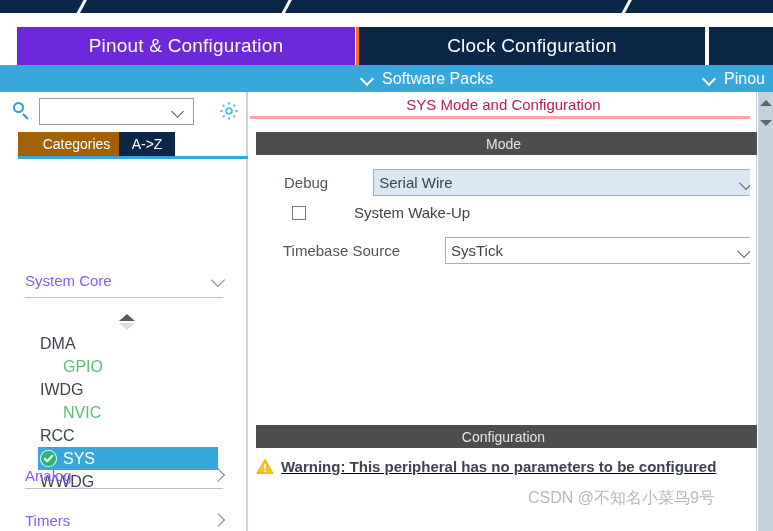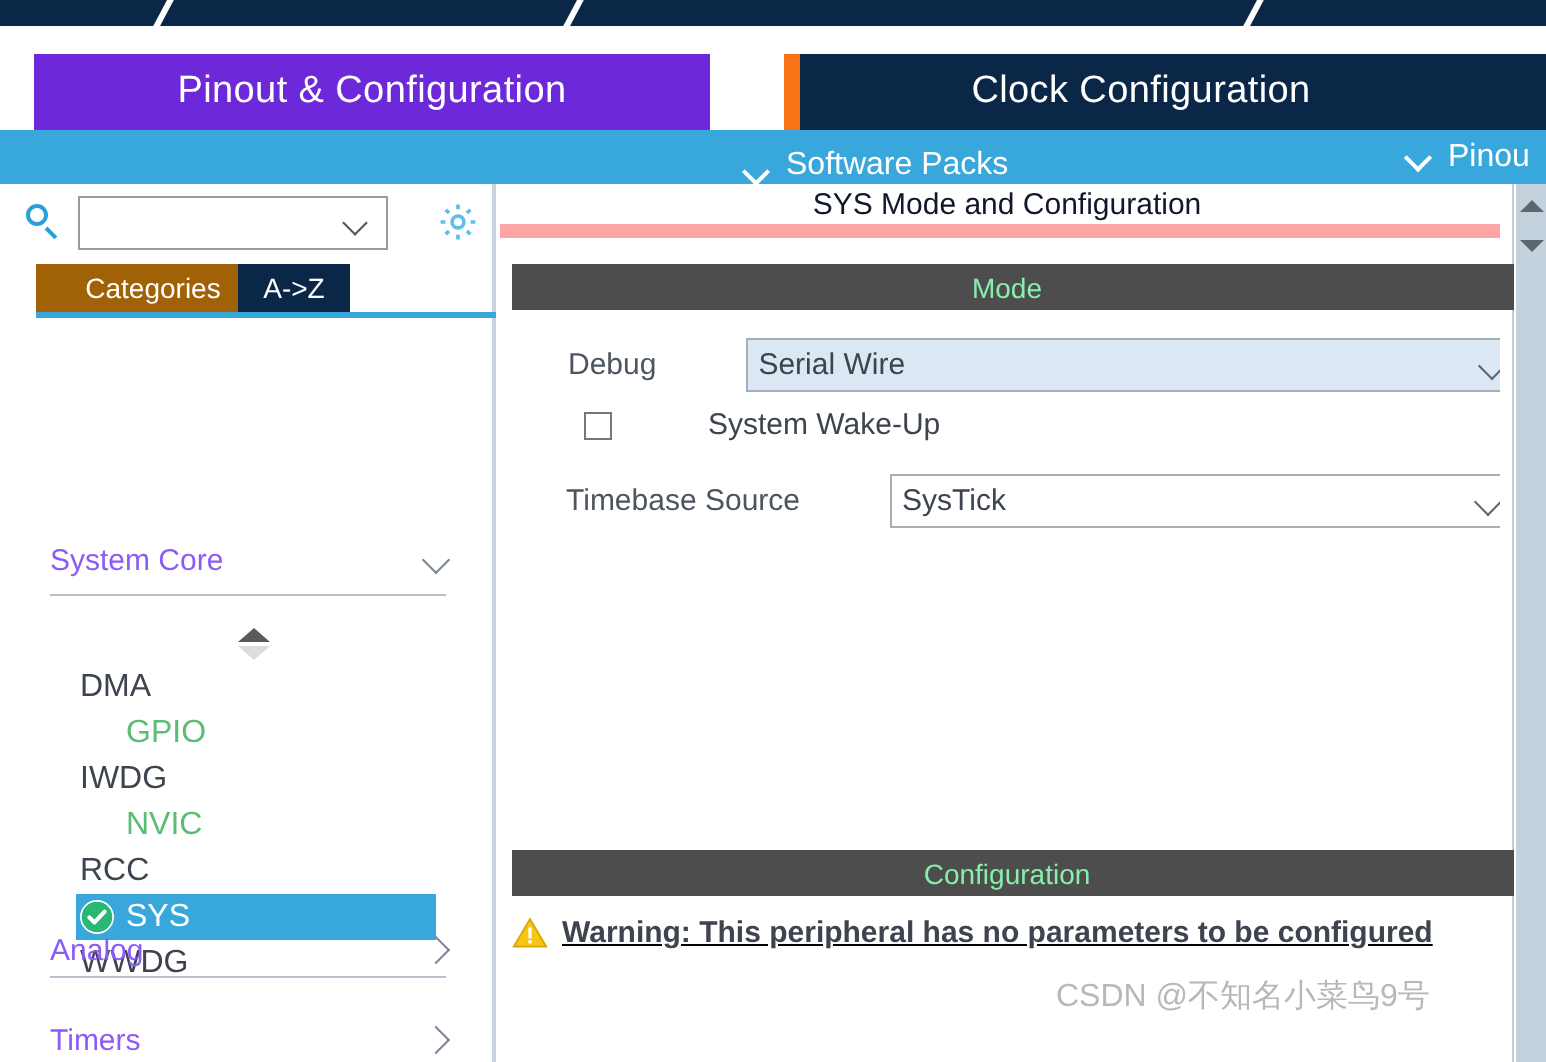--- a/index.html
+++ b/index.html
@@ -57,21 +57,21 @@
     justify-content: center;
     color: #ffffff;
     font-size: 19px;
     letter-spacing: .2px;
     white-space: nowrap;
     box-sizing: border-box;
   }
   .tab.active { background: #6d28d9; }
   .tab.inactive { background: #0a2748; }
   .tab-pinout { left: 0; width: 338px; }
-  .tab-clock { left: 339px; width: 351px; border-left: 8px solid #f97316; border-right: 2px solid #ffffff; margin-left: 36px;}
+  .tab-clock { left: 339px; width: 351px; border-left: 3px solid #f97316; border-right: 2px solid #ffffff;}
   .tab-third { left: 692px; width: 81px; }
 
   
   .subbar {
     position: absolute;
     left: 17px; top: 65px;
     width: 756px; height: 27px;
     background: #38a8dc;
   }
   .subbar-left-pad {
@@ -84,21 +84,21 @@
     position: absolute;
     top: 0;
     height: 27px;
     display: flex;
     align-items: center;
     gap: 8px;
     color: #ffffff;
     font-size: 16px;
     white-space: nowrap;
   }
-  .sub-software { left: 355px; align-items: flex-end; }
+  .sub-software { left: 344px; }
   .sub-pinout { left: 686px; justify-content: flex-end; }
   .chev-down {
     display: inline-block;
     width: 13px; height: 13px;
     position: relative;
   }
   .chev-down::before {
     content: "";
     position: absolute;
     left: 1px; top: 2px;
@@ -317,32 +317,32 @@
     overflow: hidden;
   }
   .panel-title {
     position: absolute;
     left: 0; top: 0;
     width: 507px; height: 27px;
     display: flex;
     align-items: center;
     justify-content: center;
     font-size: 15px;
-    color: #0f172a;
-    background: #ffffff;
-    border-bottom: 7px solid #fca5a5;
+    color: #be185d;
+    background: #ffffff;
+    border-bottom: 3px solid #fca5a5;
     box-sizing: border-box;
   }
   .section-bar {
     position: absolute;
     left: 6px;
     width: 495px;
     height: 23px;
     background: #4d4d4d;
-    color: #86efac;
+    color: #e5e5e5;
     font-size: 14px;
     display: flex;
     align-items: center;
     justify-content: center;
   }
   .mode-bar { top: 40px; }
   .config-bar { top: 333px; }
 
   .form-row {
     position: absolute;

